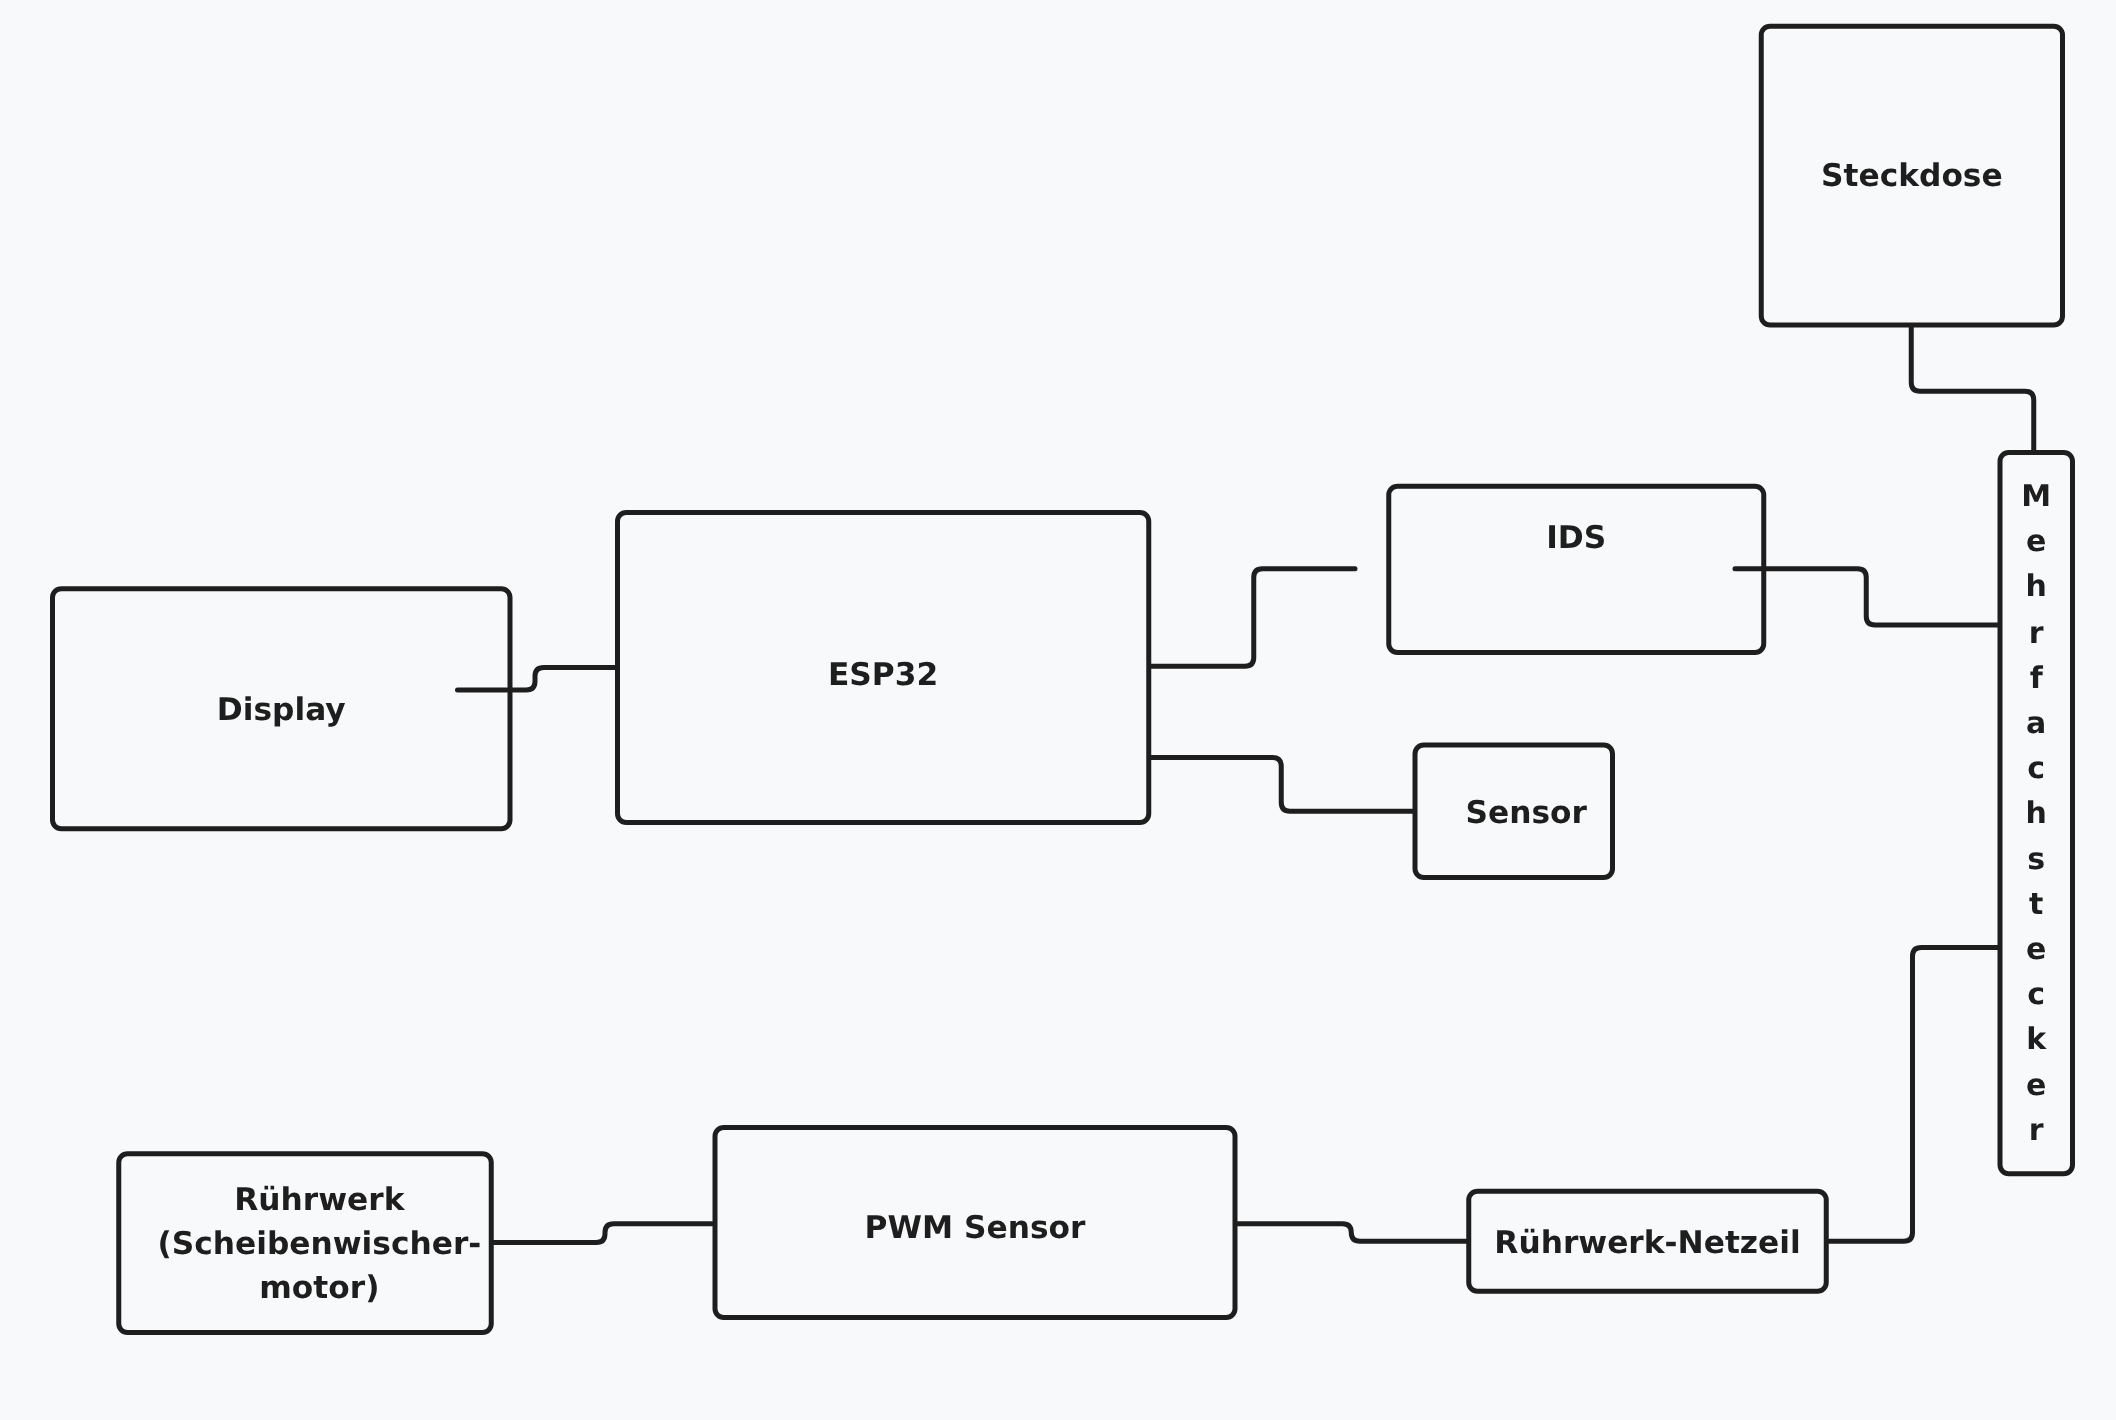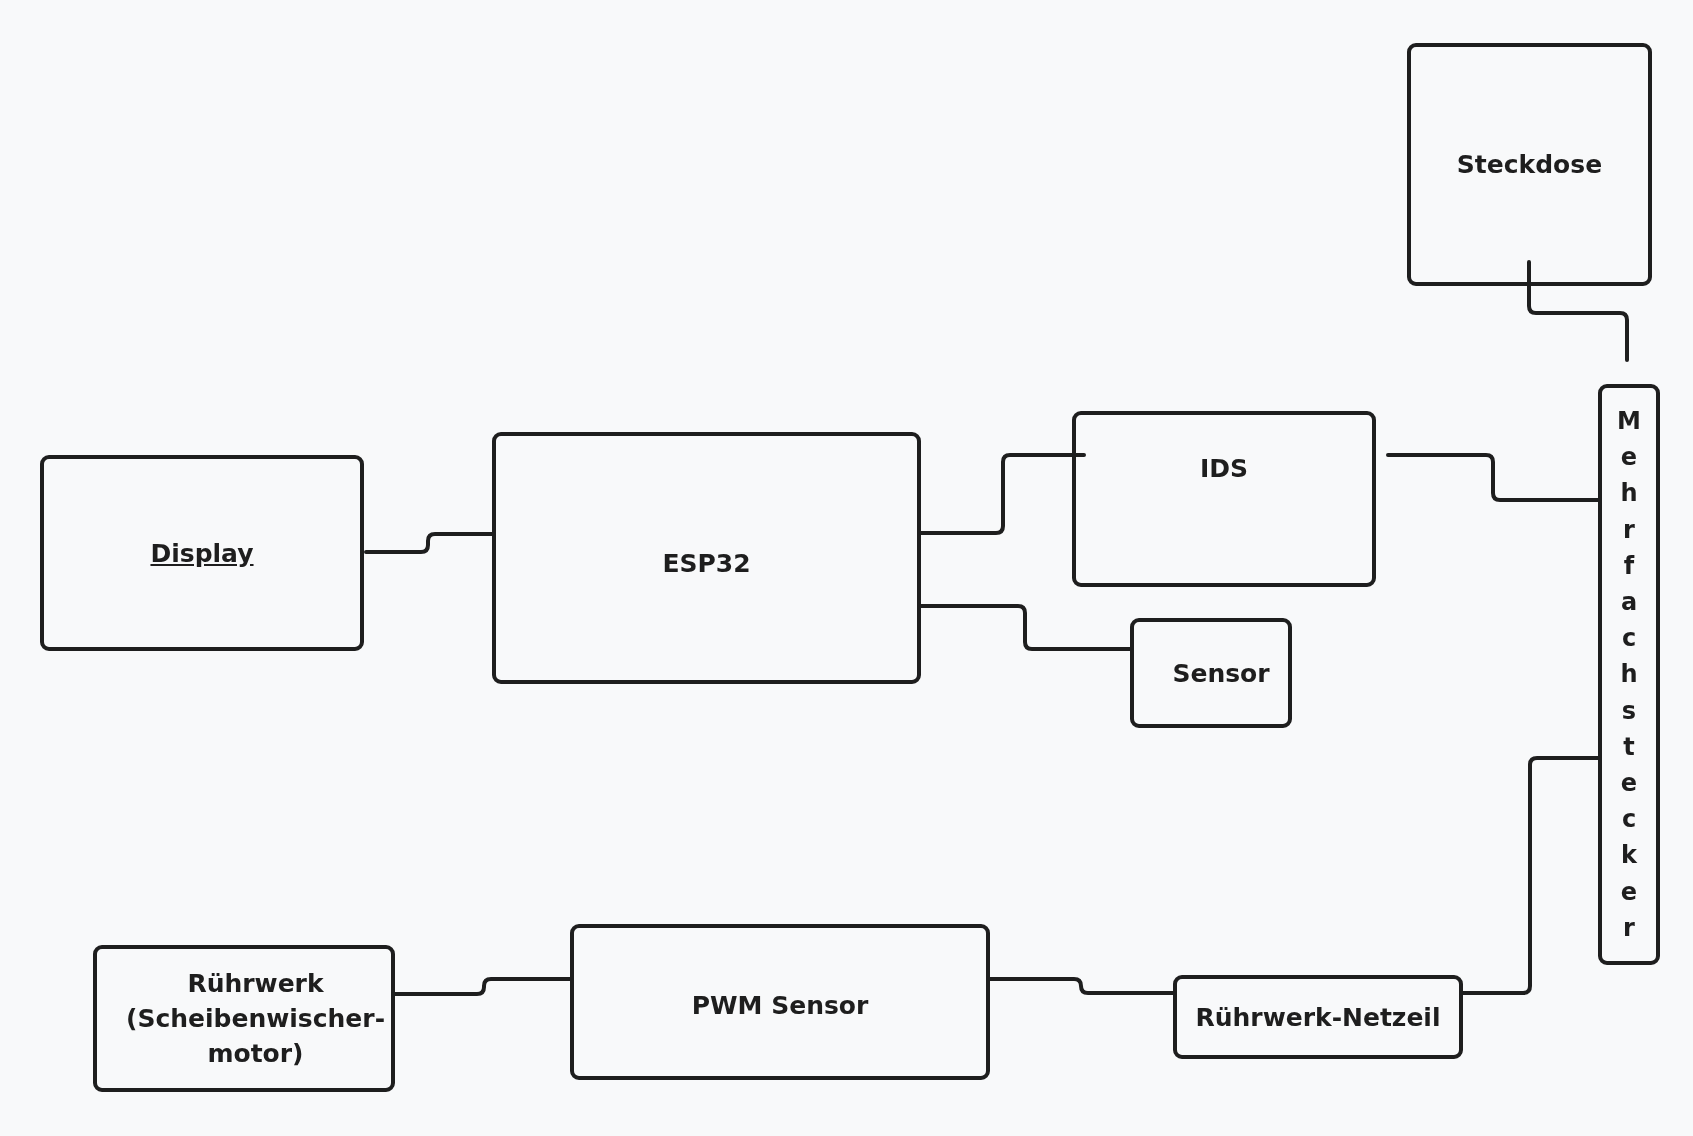--- a/index.html
+++ b/index.html
@@ -19,21 +19,20 @@
     background: transparent;
     display: flex;
     align-items: center;
     justify-content: center;
     text-align: center;
     color: #1e1e1e;
     font-weight: bold;
     font-size: 25px;
     line-height: 1.4;
     cursor: pointer;
-    margin-top: 24px;
   }
   .vertical-label {
     display: flex; flex-direction: column; align-items: center;
     font-size: 24px; line-height: 36.2px;
   }
   .multiline { white-space: pre-line; }
 </style>
 </head>
 <body>
 
@@ -67,29 +66,29 @@
       <span>s</span>
       <span>t</span>
       <span>e</span>
       <span>c</span>
       <span>k</span>
       <span>e</span>
       <span>r</span>
     </span>
 </div>
 
-<div class="box" style="left:40px; top:431px; width:324px; height:196px;text-decoration:underline;">
+<div class="box" style="left:40px; top:469px; width:370px; height:196px;">
   <span>Display</span>
 </div>
 
 <div class="box" style="left:492px; top:408px; width:429px; height:252px; align-items:flex-start; padding-top:110px;">
   <span>ESP32</span>
 </div>
 
-<div class="box" style="left:1072px; top:387px; width:304px; height:176px; align-items:flex-start; padding-top:36px;">
+<div class="box" style="left:1109px; top:387px; width:304px; height:137px; align-items:flex-start; padding-top:21px;">
   <span>IDS</span>
 </div>
 
 <div class="box" style="left:1130px; top:594px; width:162px; height:110px;padding-left:20px;">
   <span>Sensor</span>
 </div>
 
 <div class="box" style="left:93px; top:921px; width:302px; height:147px;padding-left:23px;">
   <span class="multiline">Rührwerk
 (Scheibenwischer-

